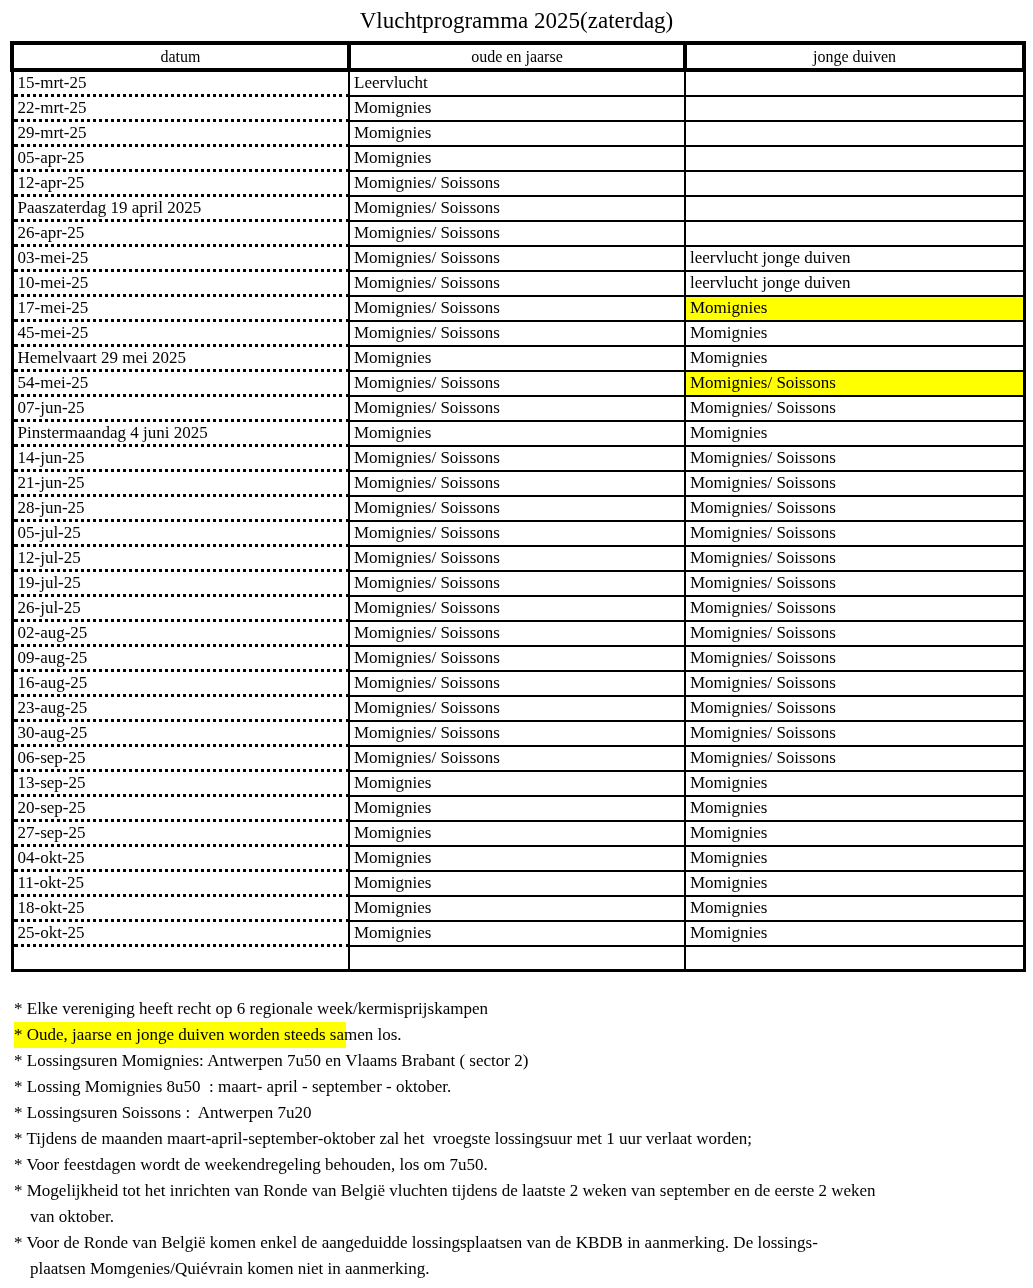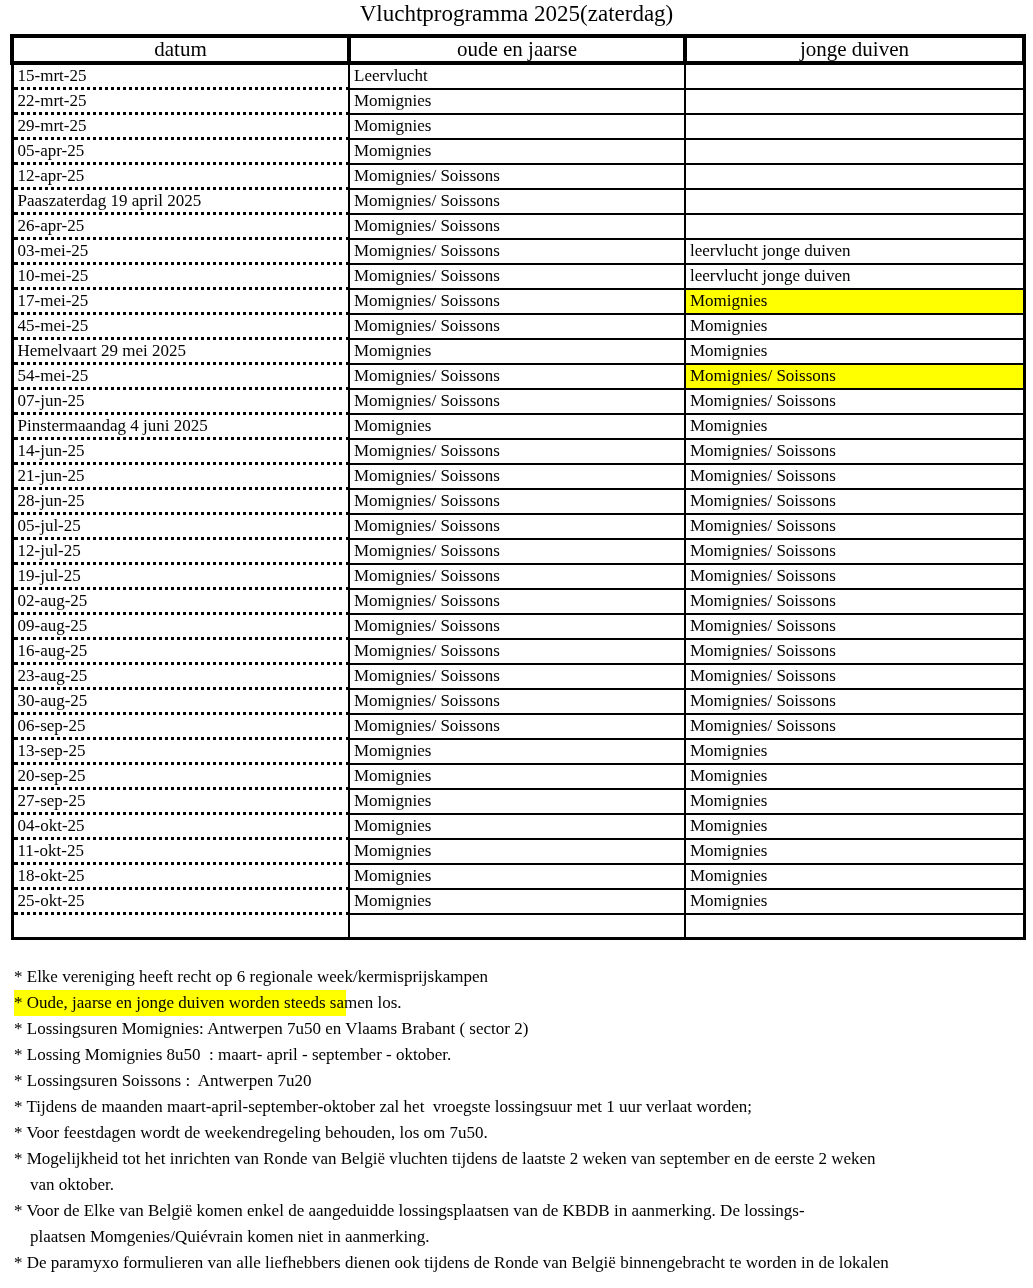--- a/index.html
+++ b/index.html
@@ -11,33 +11,34 @@
     width: 1033px;
     height: 1288px;
     overflow: hidden;
     font-family: "Liberation Serif", serif;
     color: #000000;
   }
   .page-title {
     text-align: center;
     font-size: 23px;
     line-height: 28px;
+    padding-top: 7px;
   }
   table.schedule {
     border-collapse: collapse;
     table-layout: fixed;
     margin-left: 10px;
     margin-top: 6px;
     width: 1012px;
     border: 3px solid #000;
   }
   table.schedule th {
     border: 4px solid #000;
     font-weight: normal;
-    font-size: 21px;
+    font-size: 16px;
     line-height: 19px;
     padding: 2px 4px;
     text-align: center;
     overflow: hidden;
     white-space: nowrap;
   }
   table.schedule td {
     font-size: 17px;
     line-height: 20px;
     height: 20px;
@@ -190,20 +191,25 @@
         <td class="col-datum">12-jul-25</td>
         <td class="col-oude">Momignies/ Soissons</td>
         <td class="col-jonge">Momignies/ Soissons</td>
       </tr>
       <tr>
         <td class="col-datum">19-jul-25</td>
         <td class="col-oude">Momignies/ Soissons</td>
         <td class="col-jonge">Momignies/ Soissons</td>
       </tr>
       <tr>
+        <td class="col-datum">26-jul-25</td>
+        <td class="col-oude">Momignies/ Soissons</td>
+        <td class="col-jonge">Momignies/ Soissons</td>
+      </tr>
+      <tr>
         <td class="col-datum">02-aug-25</td>
         <td class="col-oude">Momignies/ Soissons</td>
         <td class="col-jonge">Momignies/ Soissons</td>
       </tr>
       <tr>
         <td class="col-datum">09-aug-25</td>
         <td class="col-oude">Momignies/ Soissons</td>
         <td class="col-jonge">Momignies/ Soissons</td>
       </tr>
       <tr>
@@ -272,16 +278,16 @@
 <div class="notes">
     <div class="note">* Elke vereniging heeft recht op 6 regionale week/kermisprijskampen</div>
     <div class="note" style="background: linear-gradient(90deg, rgb(255, 255, 0) 332px, transparent 332px);">* Oude, jaarse en jonge duiven worden steeds samen los.</div>
     <div class="note">* Lossingsuren Momignies: Antwerpen 7u50 en Vlaams Brabant ( sector 2)</div>
     <div class="note">* Lossing Momignies 8u50  : maart- april - september - oktober.</div>
     <div class="note">* Lossingsuren Soissons :  Antwerpen 7u20</div>
     <div class="note">* Tijdens de maanden maart-april-september-oktober zal het  vroegste lossingsuur met 1 uur verlaat worden;</div>
     <div class="note">* Voor feestdagen wordt de weekendregeling behouden, los om 7u50.</div>
     <div class="note">* Mogelijkheid tot het inrichten van Ronde van België vluchten tijdens de laatste 2 weken van september en de eerste 2 weken
 van oktober.</div>
-    <div class="note">* Voor de Elke van België komen enkel de aangeduidde lossingsplaatsen van de KBDB in aanmerking. De lossings-
+    <div class="note">* Voor de Ronde van België komen enkel de aangeduidde lossingsplaatsen van de KBDB in aanmerking. De lossings-
 plaatsen Momgenies/Quiévrain komen niet in aanmerking.</div>
     <div class="note">* De paramyxo formulieren van alle liefhebbers dienen ook tijdens de Ronde van België binnengebracht te worden in de lokalen</div>
   </div>
 
 </body></html>

